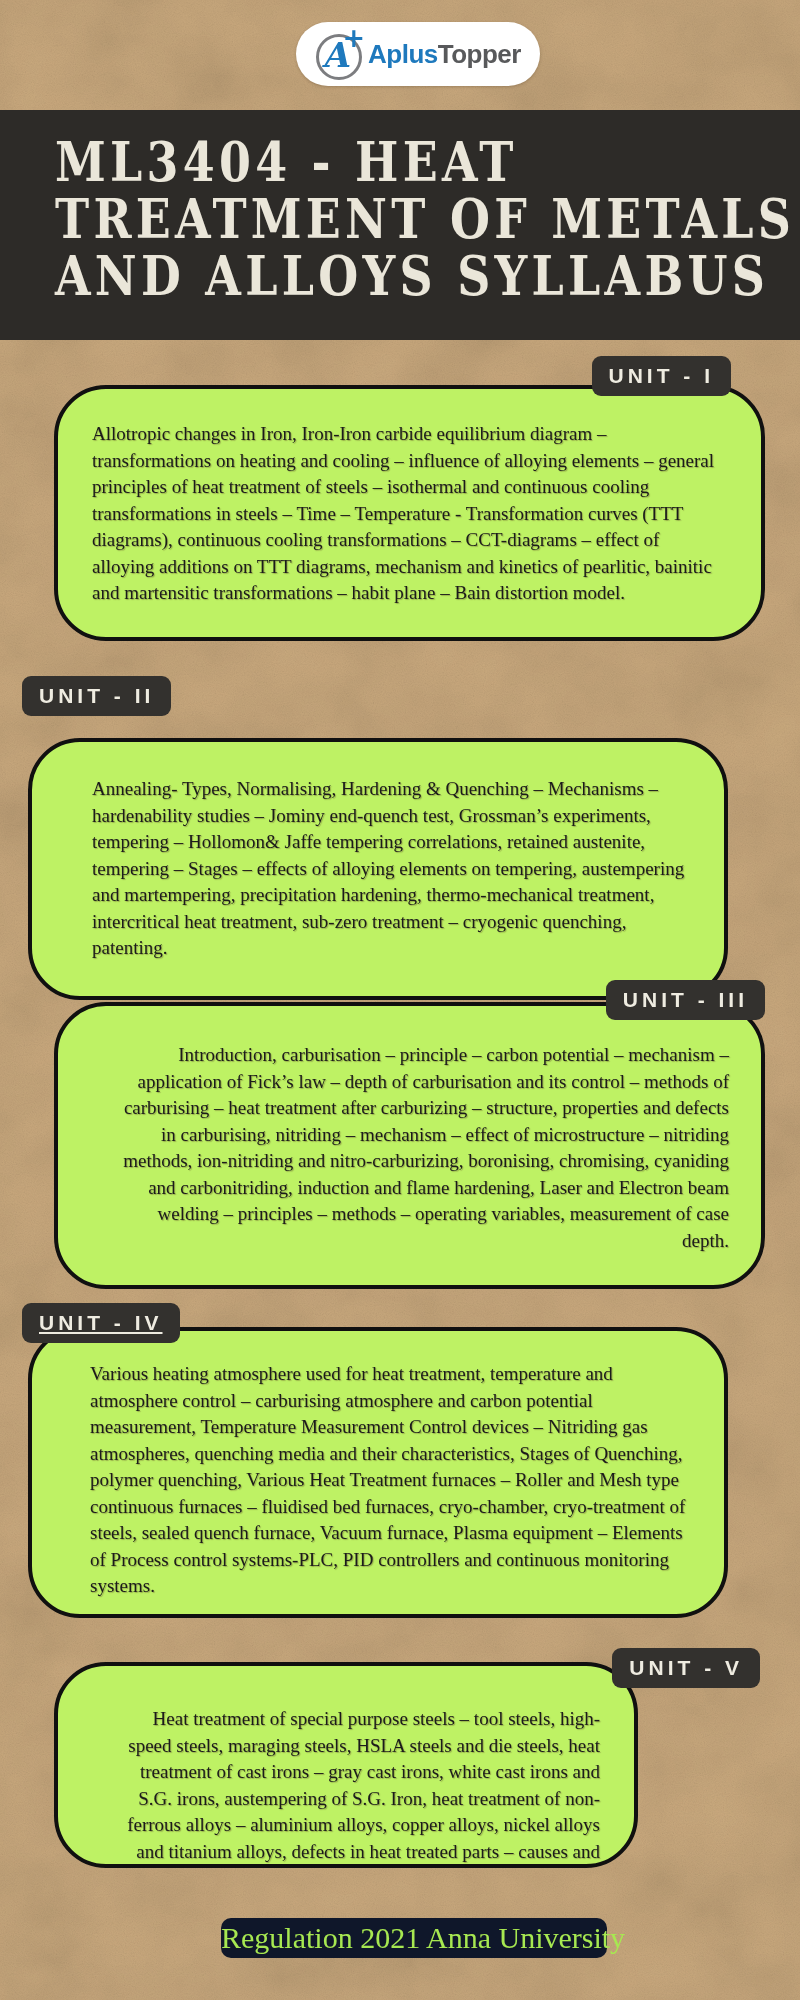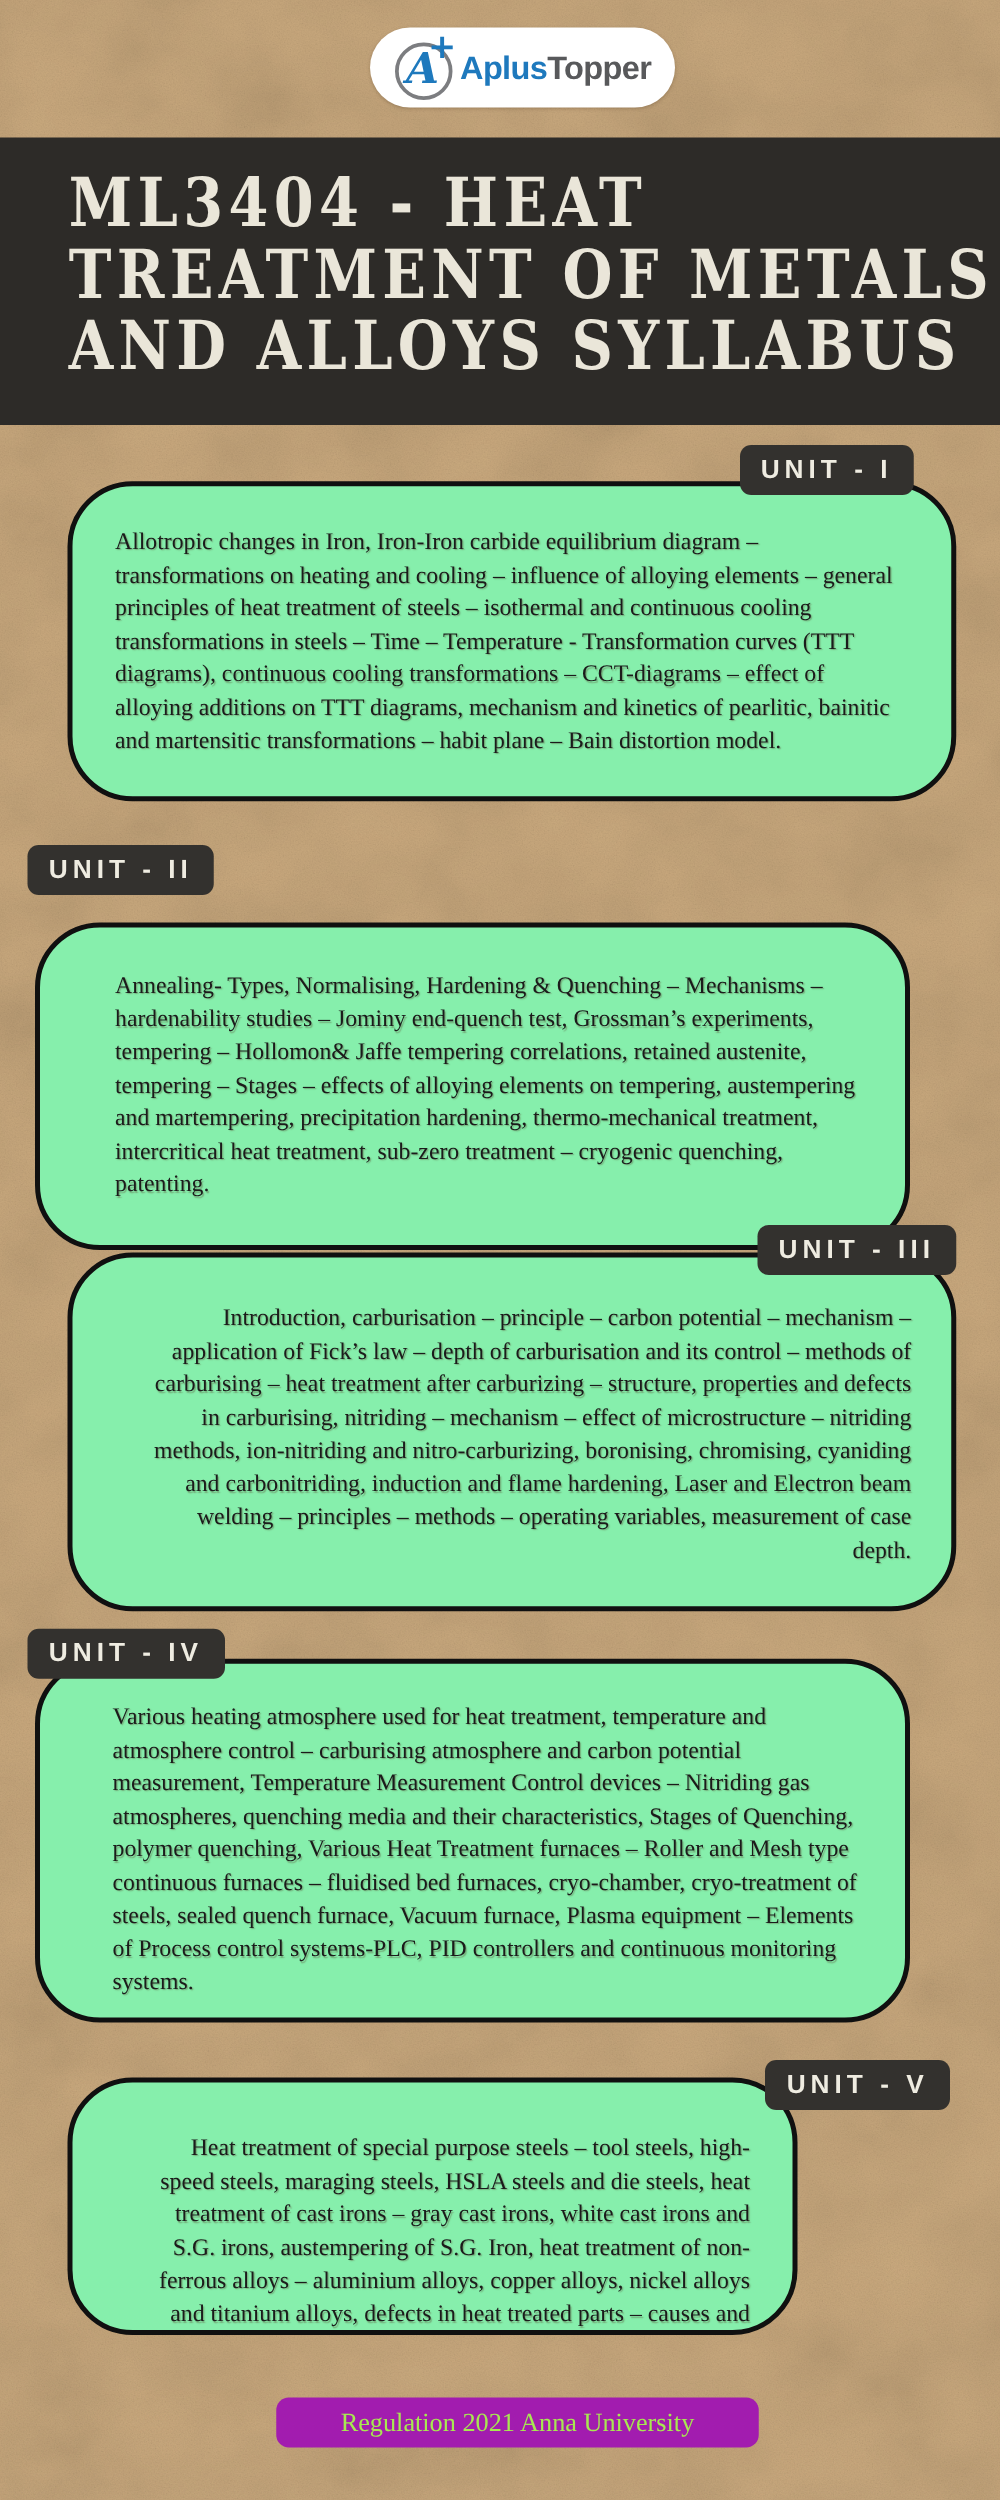--- a/index.html
+++ b/index.html
@@ -59,47 +59,47 @@
     height:40px;line-height:40px;padding:0 17px;
     background:#33312e;border-radius:9px;
     color:#efece1;
     font-family:"Liberation Sans", sans-serif;font-weight:bold;
     font-size:21px;letter-spacing:4px;white-space:nowrap;
   }
 
   
   .unit-card{
     position:absolute;z-index:2;box-sizing:border-box;
-    background:#86efac;
+    background:#bef264;
     border:4px solid #101010;border-radius:52px;
     overflow:hidden;
   }
   .unit-card p{
     margin:0;
     font-family:"Liberation Serif", serif;
     font-size:19px;line-height:26.5px;color:#1b1b1b;
     text-shadow:1px 1px 1px rgba(80,50,25,.35);
   }
   .card-1{left:54px;top:385px;width:711px;height:256px;padding:32px 38px 0 34px;}
   .card-2{left:28px;top:692px;width:700px;height:262px;padding:34px 30px 0 60px;margin-top:46px;}
   .card-3{left:54px;top:1002px;width:711px;height:287px;padding:36px 32px 0 48px;text-align:right;}
   .card-4{left:28px;top:1327px;width:700px;height:291px;padding:30px 28px 0 58px;}
   .card-5{left:54px;top:1662px;width:584px;height:206px;padding:40px 34px 0 60px;text-align:right;}
   .tab-1{top:356px;right:69px;}
   .tab-2{top:676px;left:22px;}
   .tab-3{top:980px;right:35px;}
-  .tab-4{top:1303px;left:22px;}
+  .tab-4{top:1303px;left:22px;text-decoration:underline;}
   .tab-5{top:1648px;right:40px;}
 
   
   .footer-badge{
     position:absolute;left:221px;top:1918px;width:386px;height:40px;z-index:2;
-    background:#a21caf;border-radius:10px;
+    background:#0f172a;border-radius:10px;
     color:#a7e851;text-align:center;line-height:40px;
-    font-family:"Liberation Serif", serif;font-size:21px;
+    font-family:"Liberation Serif", serif;font-size:30px;
     white-space:nowrap;
   }
 </style>
 </head>
 <body>
 
 <div class="page">
 
   <svg class="paper-bg" width="800" height="2000" aria-hidden="true">
     <defs>

